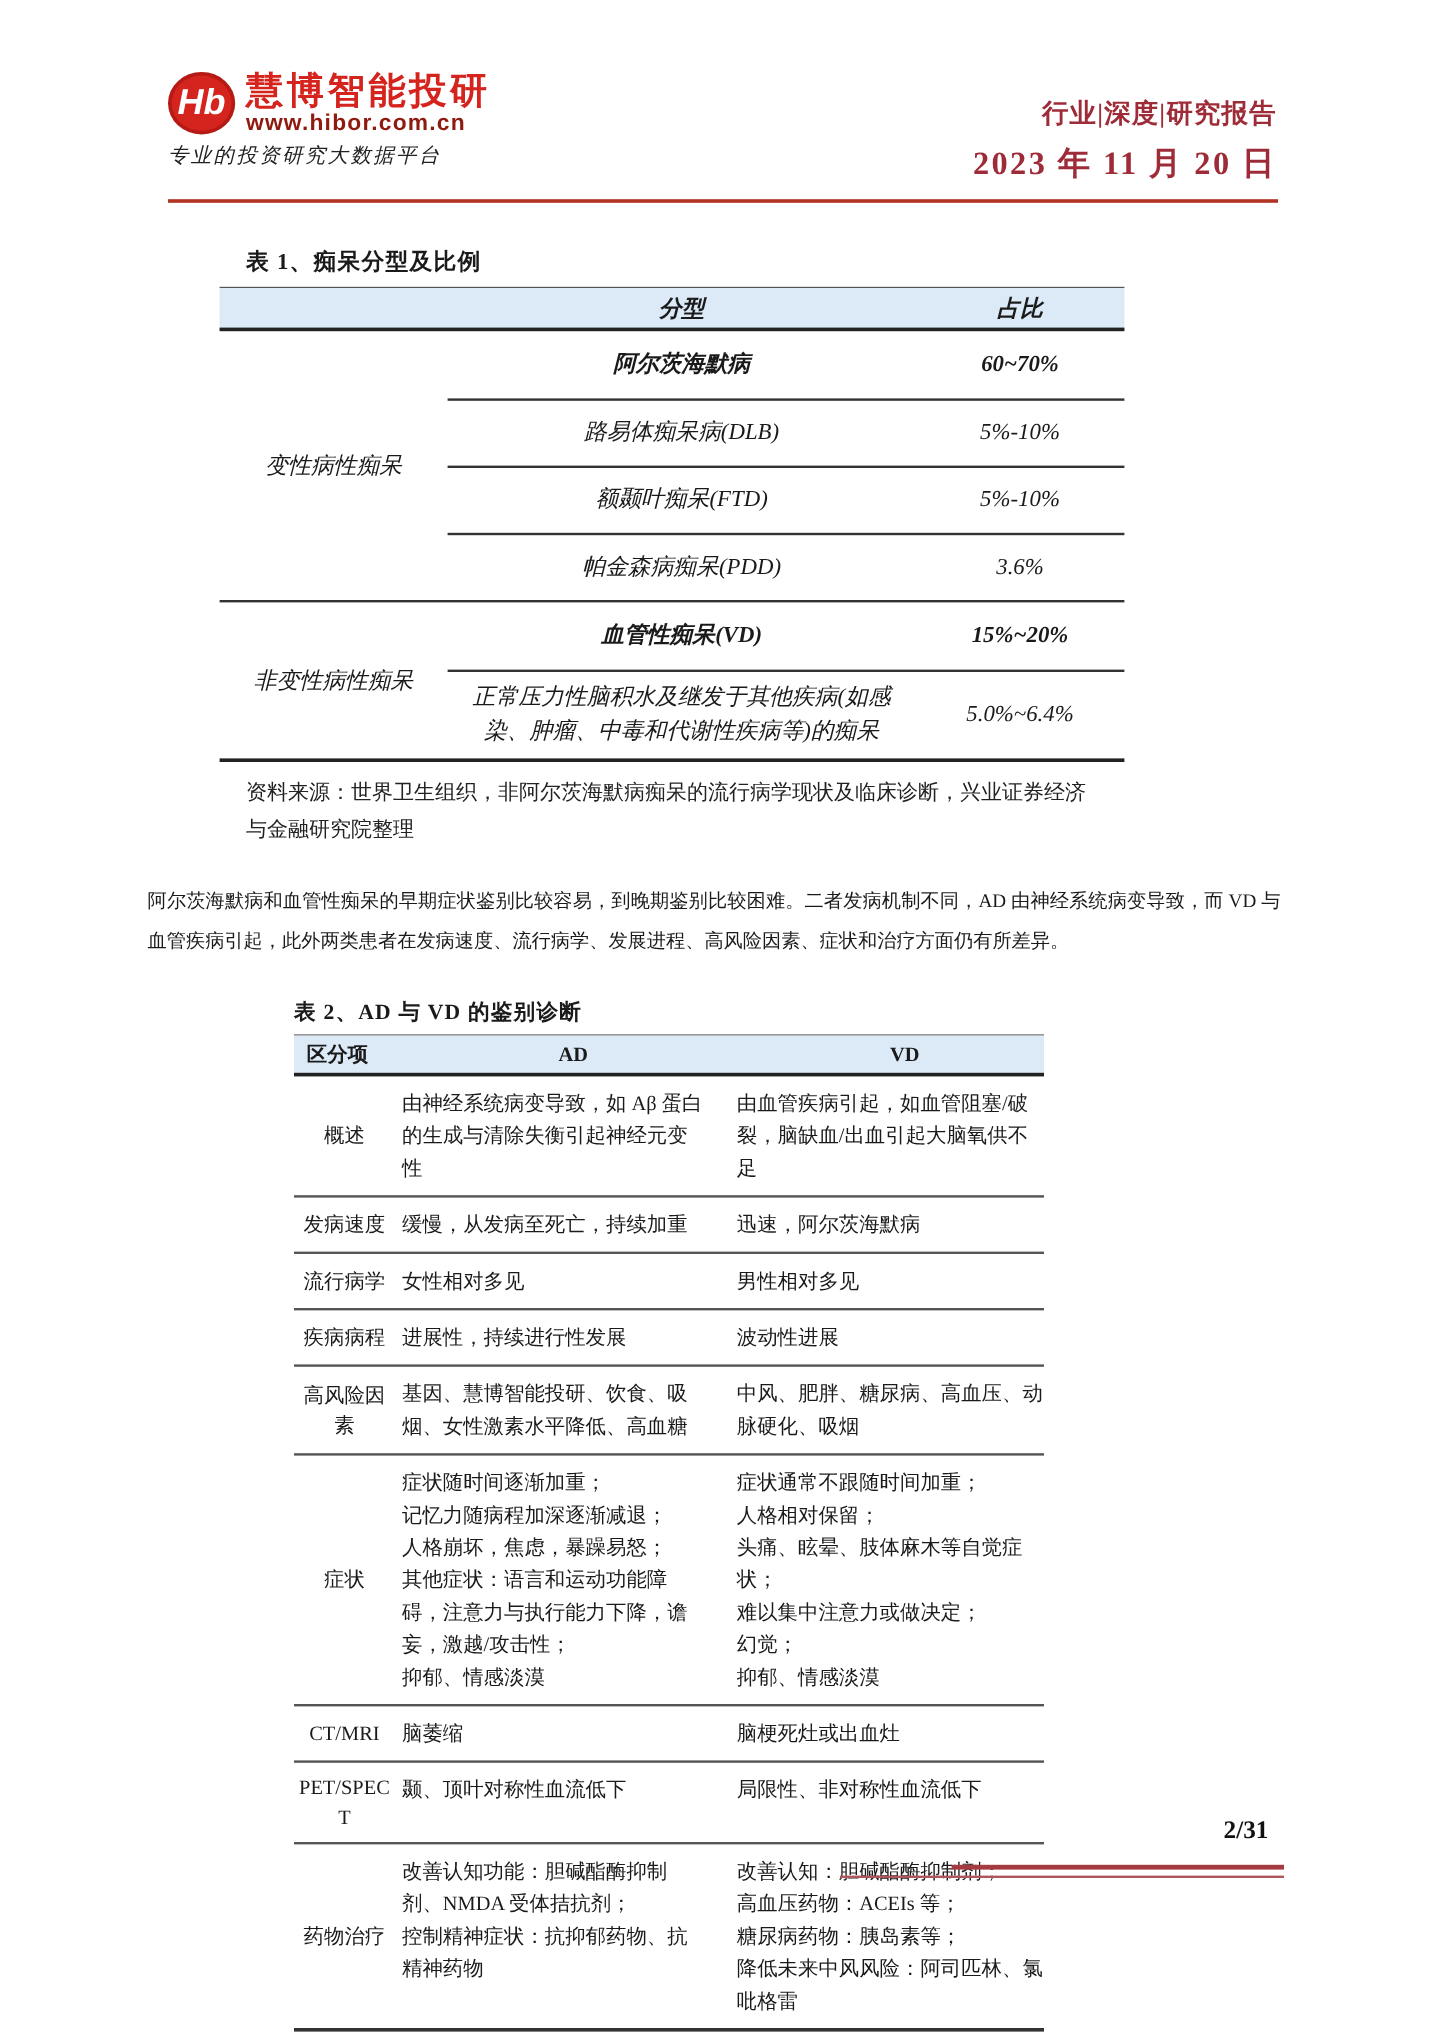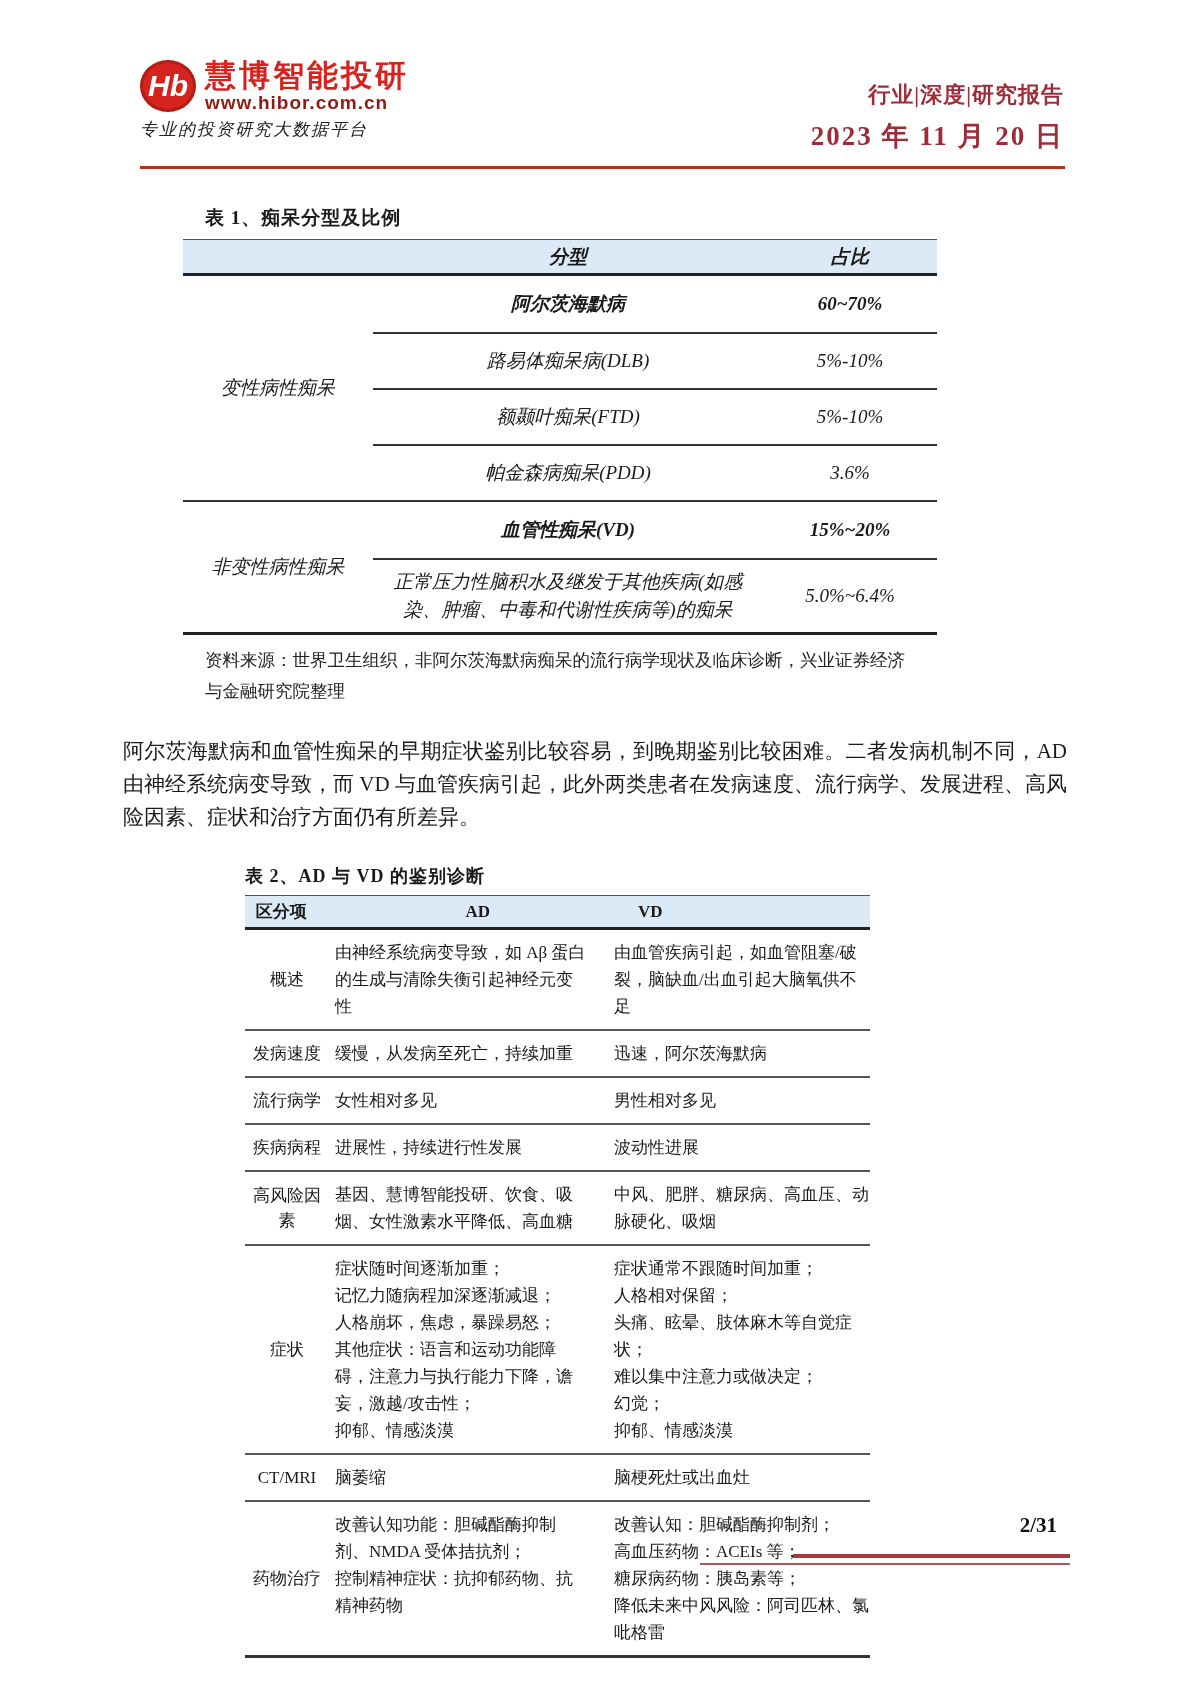--- a/index.html
+++ b/index.html
@@ -45,29 +45,29 @@
   .t1-gl { width:190px; display:flex; align-items:center; justify-content:center; }
   .t1-rows { width:564px; display:flex; flex-direction:column; }
   .t1-row { display:flex; min-height:56px; align-items:center; }
   .t1-rows .t1-row + .t1-row { border-top:2px solid #333; }
   .t1-row .cell-type  { width:390px; text-align:center; padding:8px 10px; line-height:28px; }
   .t1-row .cell-share { width:174px; text-align:center; padding:8px 4px; }
   .t1-row.bold { font-weight:bold; }
   .t1-source { margin:10px 0 0 205px; width:700px; font-size:17.5px; line-height:31px; color:#222; }
 
   
-  .body-para { margin:28px 133px 0 123px; font-size:21px; line-height:33px; text-align:justify; }
+  .body-para { margin:28px 133px 0 123px; font-size:16px; line-height:33px; text-align:justify; }
 
   
   .t2-title { margin:30px 0 7px 245px; font-size:18px; font-weight:bold; letter-spacing:1px; }
   .t2 { margin-left:245px; width:625px; border-top:1px solid #555; border-bottom:3px solid #333; font-size:17px; }
   .t2-head { display:flex; background:#dce9f6; height:34px; align-items:center; font-weight:bold; border-bottom:3px solid #222;gap:43px; }
   .t2-head .c1 { width:84px; text-align:center; }
   .t2-head .c2 { width:272px; text-align:center; }
-  .t2-head .c3 { width:269px; }
+  .t2-head .c3 { width:269px; text-align:center; }
   .t2-row { display:flex; }
   .t2-row + .t2-row { border-top:2px solid #555; }
   .t2-row .c1 { width:84px; display:flex; align-items:center; justify-content:center; text-align:center;
                 padding:8px 4px; line-height:25px; word-break:break-all; }
   .t2-row .c2 { width:272px; padding:9px 14px 9px 6px; line-height:27px; }
   .t2-row .c3 { width:269px; padding:9px 0 9px 13px; line-height:27px; }
   .preline { white-space:pre-line; }
 
   
   .page-number { position:absolute; top:1513px; right:143px; font-size:21px; font-weight:bold; color:#111;margin-left:48px; }
@@ -191,20 +191,25 @@
 难以集中注意力或做决定；
 幻觉；
 抑郁、情感淡漠</div>
     </div>
     <div class="t2-row">
       <div class="c1">CT/MRI</div>
       <div class="c2 preline">脑萎缩</div>
       <div class="c3 preline">脑梗死灶或出血灶</div>
     </div>
     <div class="t2-row">
+      <div class="c1">PET/SPECT</div>
+      <div class="c2 preline">颞、顶叶对称性血流低下</div>
+      <div class="c3 preline">局限性、非对称性血流低下</div>
+    </div>
+    <div class="t2-row">
       <div class="c1">药物治疗</div>
       <div class="c2 preline">改善认知功能：胆碱酯酶抑制剂、NMDA 受体拮抗剂；
 控制精神症状：抗抑郁药物、抗精神药物</div>
       <div class="c3 preline">改善认知：胆碱酯酶抑制剂；
 高血压药物：ACEIs 等；
 糖尿病药物：胰岛素等；
 降低未来中风风险：阿司匹林、氯吡格雷</div>
     </div>
   </div>
 

